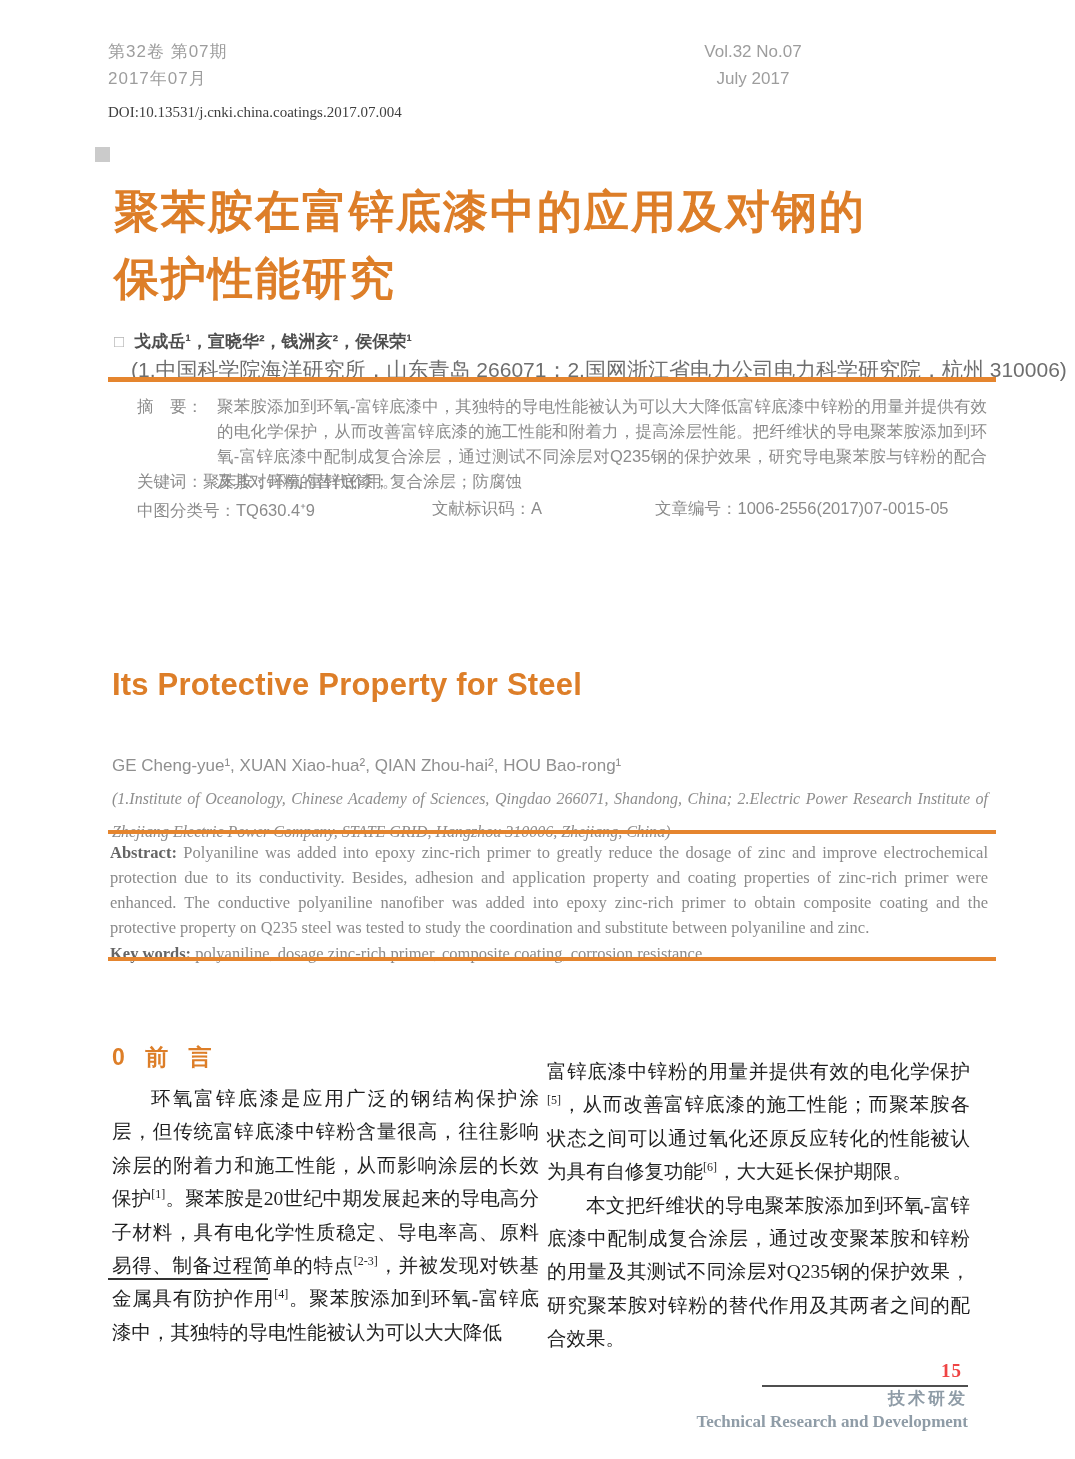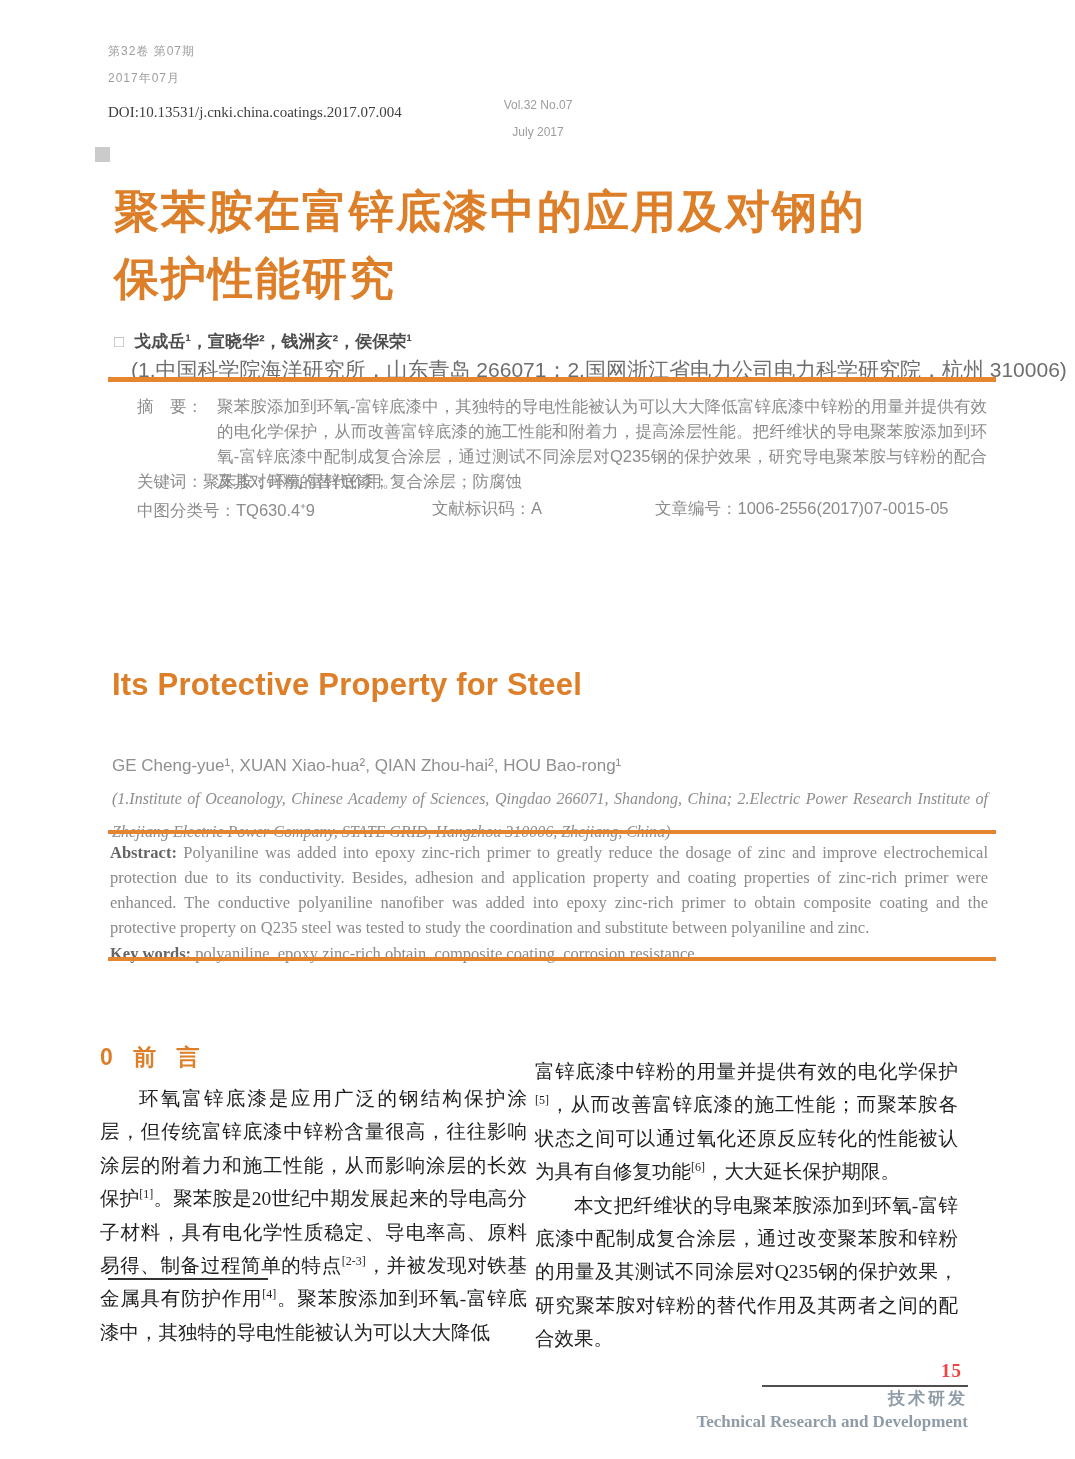--- a/index.html
+++ b/index.html
@@ -1,21 +1,21 @@
 <!DOCTYPE html>
 <html style="--accent: #DD7E28; --footergray: #8F9CA7;"><head>
 <meta charset="utf-8">
 <style>
   :root { --accent:#DD7E28; --graytext:#8b8b8b; --footergray:#8f9ca7; }
   * { margin:0; padding:0; box-sizing:border-box; }
   body { background:#e8e8e8; font-family:"Liberation Sans",sans-serif; }
   .page { position:relative; width:1075px; height:1459px; background:#ffffff; margin:0 auto; overflow:hidden; }
 
   
-  .journal-header { position:absolute; top:38px; left:108px; width:860px; display:flex; color:#9d9d9d; font-size:12px; line-height:27px;flex-direction:column; }
+  .journal-header { position:absolute; top:38px; left:108px; width:860px; display:flex; color:#9d9d9d; font-size:17px; line-height:27px; }
   .jh-col { flex:1; }
   .jh-left { text-align:left; letter-spacing:1px; }
   .jh-center { text-align:center; }
   .jh-center .cn { letter-spacing:7px; }
   .jh-right { text-align:center; }
   .doi-line { position:absolute; top:104px; left:108px; font-family:"Liberation Serif",serif; font-size:15px; color:#3e3e3e; }
 
   
   .title-marker { position:absolute; top:147px; left:95px; width:15px; height:15px; background:#cbcbcb; }
   .title-cn { position:absolute; top:178px; left:114px; font-size:45px; font-weight:800; color:var(--accent); line-height:67px; letter-spacing:2px; font-family:"Liberation Sans",sans-serif; }
@@ -40,21 +40,21 @@
   
   .title-en { position:absolute; top:663px; left:112px; font-size:31px; font-weight:bold; color:var(--accent); line-height:44px; letter-spacing:0.2px; }
   .authors-en { position:absolute; top:756px; left:112px; font-size:17px; color:#8f8f8f; }
   .affil-en { position:absolute; top:782px; left:112px; width:876px; font-family:"Liberation Serif",serif; font-style:italic; font-size:16px; line-height:33px; color:#8d8d8d; text-align:justify; }
 
   .abstract-en { position:absolute; top:840px; left:110px; width:878px; font-family:"Liberation Serif",serif; font-size:16.5px; line-height:25px; color:#8a8a8a; text-align:justify; }
   .abstract-en .lab { font-weight:bold; color:#656565; }
   .keywords-en { margin-top:1px; }
 
   
-  .body-columns { position:absolute; top:1042px; left:100px; width:878px; display:flex; }
+  .body-columns { position:absolute; top:1042px; left:112px; width:878px; display:flex; }
   .col-left { width:427px; }
   .col-right { width:423px; padding-top:13px;margin-left:8px; }
   .section-heading { font-size:23px; font-weight:bold; color:var(--accent); word-spacing:10px; margin-bottom:9px; letter-spacing:2px; }
   .body-par { font-family:"Liberation Serif","DejaVu Serif",serif; font-size:19.5px; line-height:33.4px; color:#1f1f1f; text-align:justify; }
   .body-par sup { font-size:12px; line-height:0; }
   .indent { text-indent:2em; }
 
   
   .footnote-sep { position:absolute; top:1278px; left:108px; width:160px; height:0; border-top:2px solid #333333; }
   .footnotes { position:absolute; top:1284px; left:108px; width:878px; font-size:16px; line-height:27px; color:#7d7d7d; }
@@ -110,21 +110,21 @@
   <h2 class="title-en">
     <div>Its Protective Property for Steel</div>
   </h2>
   <div class="authors-en">GE Cheng-yue¹, XUAN Xiao-hua², QIAN Zhou-hai², HOU Bao-rong¹</div>
   <div class="affil-en">(1.Institute of Oceanology, Chinese Academy of Sciences, Qingdao 266071, Shandong, China; 2.Electric Power Research Institute of Zhejiang Electric Power Company, STATE GRID, Hangzhou 310006, Zhejiang, China)</div>
 
   <div class="rule rule-2"></div>
 
   <div class="abstract-en">
     <p><span class="lab">Abstract:</span><span> Polyaniline was added into epoxy zinc-rich primer to greatly reduce the dosage of zinc and improve electrochemical protection due to its conductivity. Besides, adhesion and application property and coating properties of zinc-rich primer were enhanced. The conductive polyaniline nanofiber was added into epoxy zinc-rich primer to obtain composite coating and the protective property on Q235 steel was tested to study the coordination and substitute between polyaniline and zinc.</span></p>
-    <p class="keywords-en"><span class="lab">Key words:</span><span> polyaniline, epoxy zinc-rich obtain, composite coating, corrosion resistance</span></p>
+    <p class="keywords-en"><span class="lab">Key words:</span><span> polyaniline, dosage zinc-rich primer, composite coating, corrosion resistance</span></p>
   </div>
 
   <div class="rule rule-3"></div>
 
   <div class="body-columns">
     <div class="col-left">
       <div class="section-heading">0 前 言</div>
       <p class="body-par indent"><span>环氧富锌底漆是应用广泛的钢结构保护涂层，但传统富锌底漆中锌粉含量很高，往往影响涂层的附着力和施工性能，从而影响涂层的长效保护</span><sup>[1]</sup><span>。聚苯胺是20世纪中期发展起来的导电高分子材料，具有电化学性质稳定、导电率高、原料易得、制备过程简单的特点</span><sup>[2-3]</sup><span>，并被发现对铁基金属具有防护作用</span><sup>[4]</sup><span>。聚苯胺添加到环氧-富锌底漆中，其独特的导电性能被认为可以大大降低</span></p>
     </div>
     <div class="col-right">

